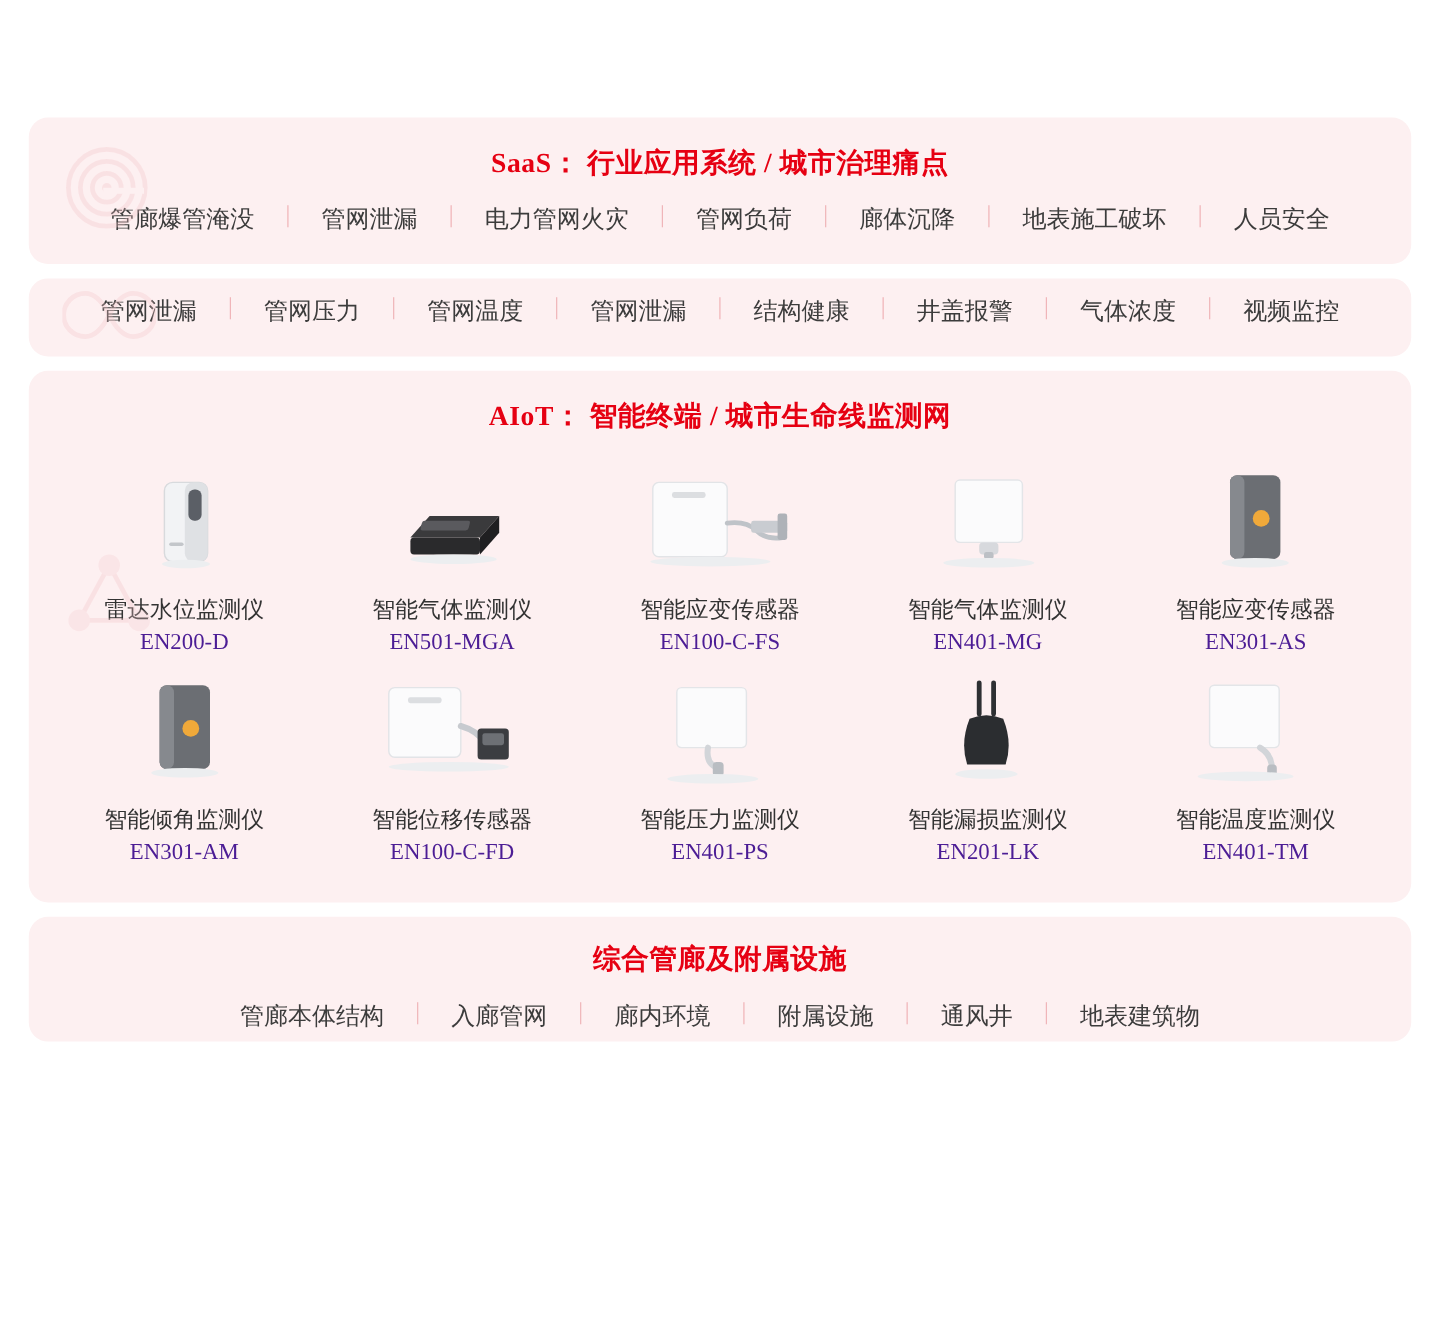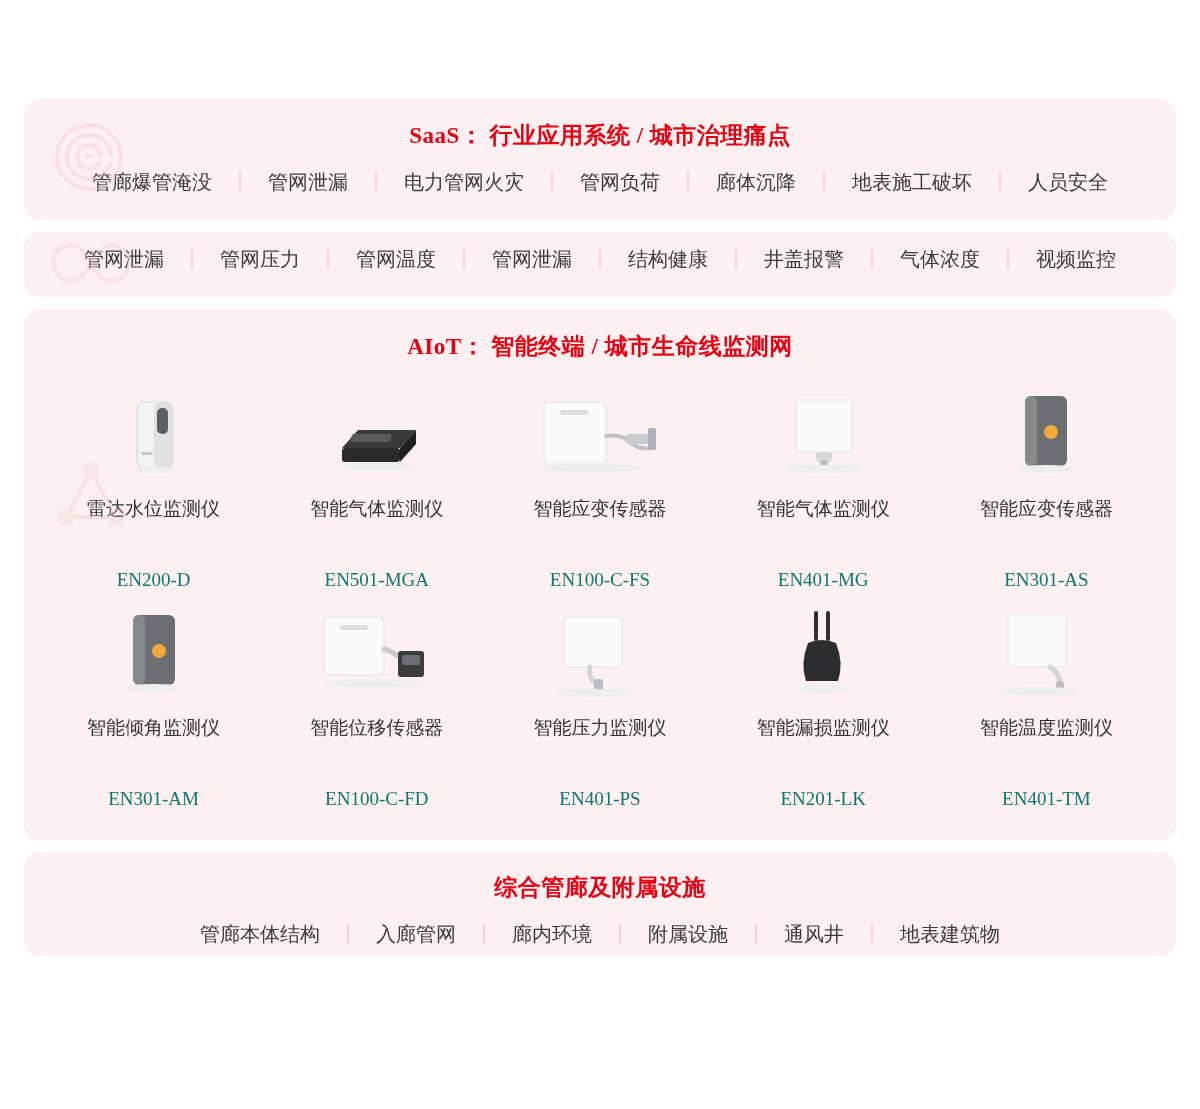--- a/index.html
+++ b/index.html
@@ -95,25 +95,24 @@
   }
   .device-name {
     font-size: 19px;
     color: #333333;
     line-height: 1.35;
     text-align: center;
     white-space: nowrap;
   }
   .device-model {
     font-size: 19px;
-    color: #0f766e;
+    color: #4c1d95;
     line-height: 1.45;
     text-align: center;
     white-space: nowrap;
-    margin-top: 44px;
   }
 
   
   .band-bottom .band-title {
     padding-top: 20px;
   }
   .band-bottom .chips {
     padding-bottom: 8px;
   }
 </style>

